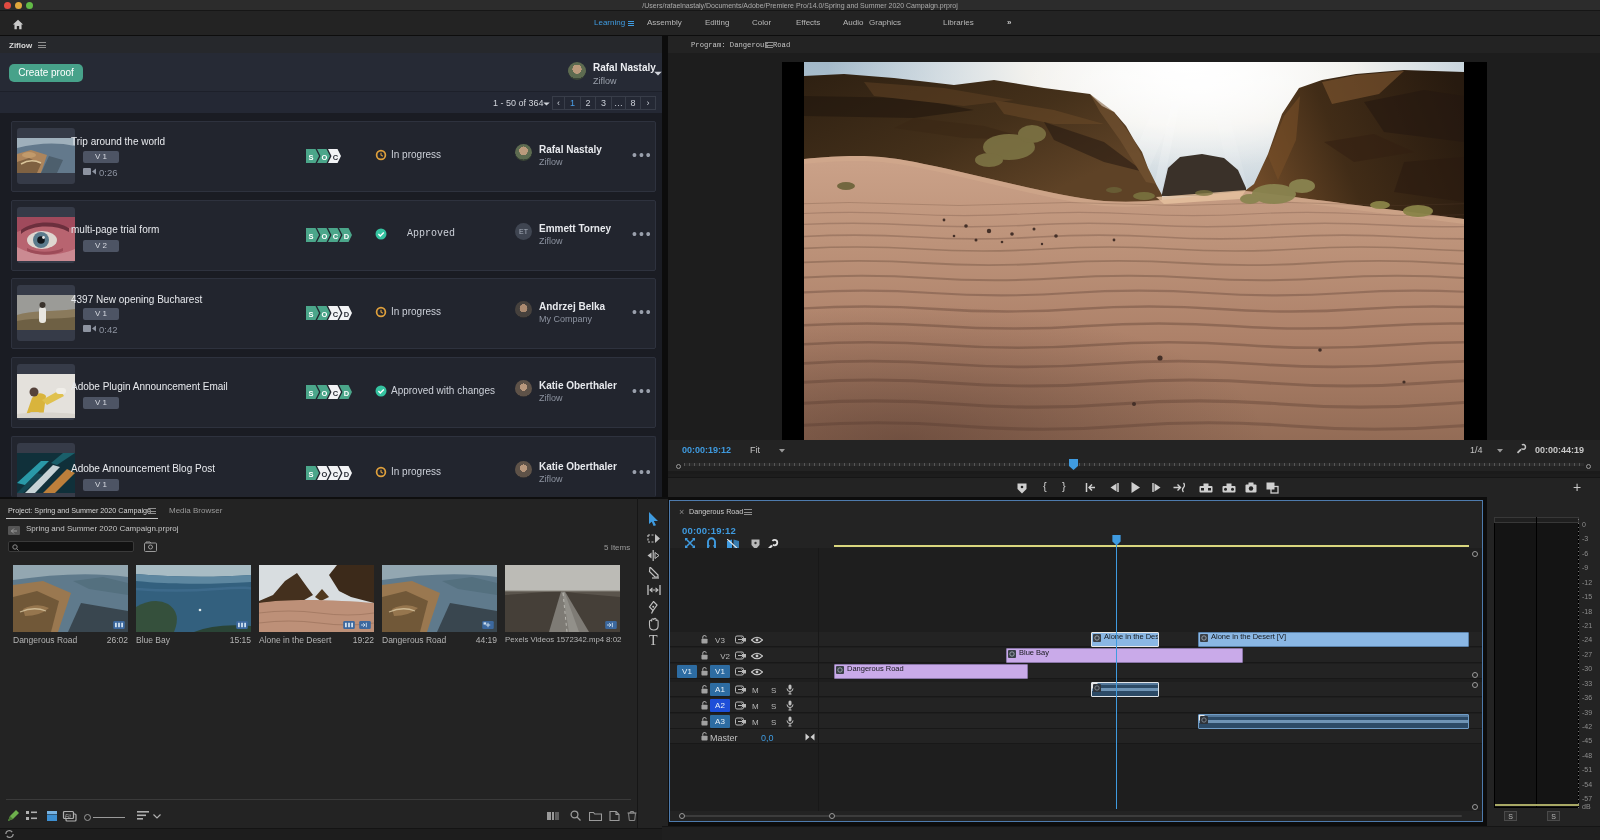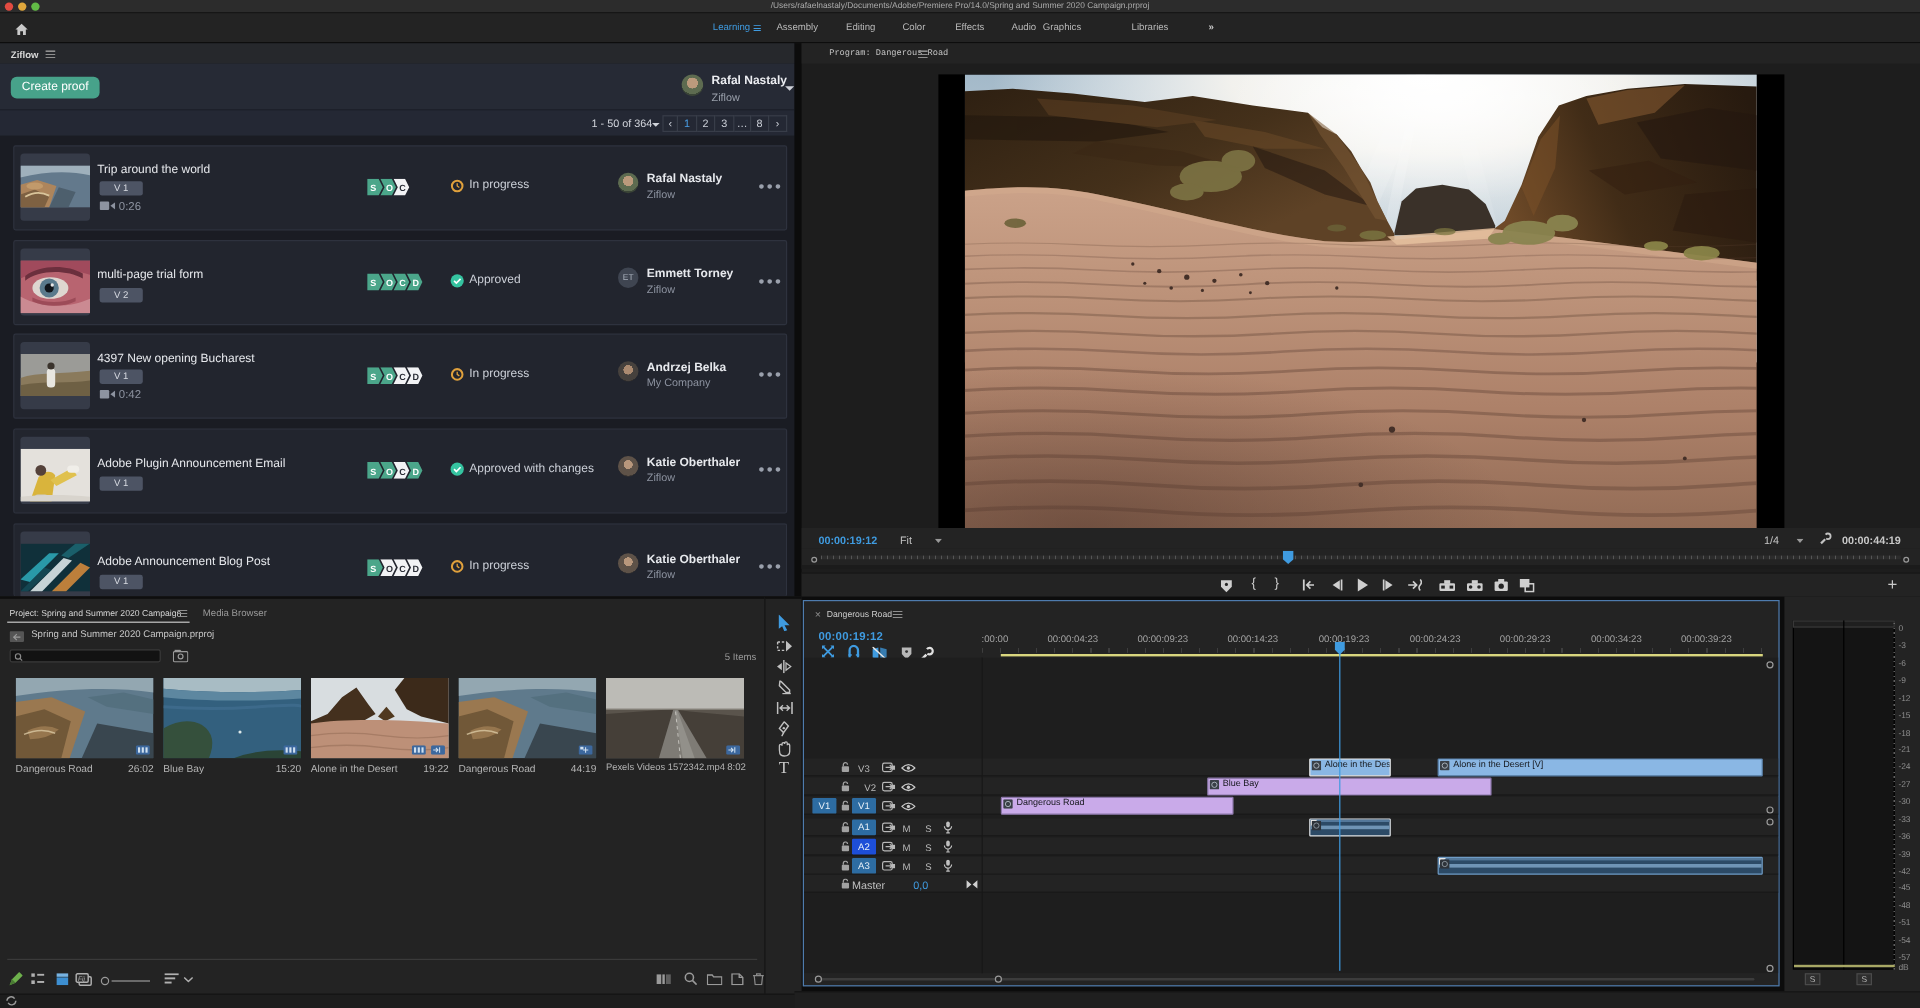--- a/index.html
+++ b/index.html
@@ -22,21 +22,21 @@
 .tabtx { position:absolute; top:5px; font-size:8px; color:#c3c3c3; white-space:nowrap; }
 .pmenu { display:inline-block; width:8px; height:7px; background:repeating-linear-gradient(180deg,#8f8f8f 0 1px,transparent 1px 2.6px); }
 
 
 #ziflow { left:0; top:36px; width:662px; height:461px; background:#1a1c23; overflow:hidden; }
 #zhead { position:absolute; left:0; top:17px; width:662px; height:38px; background:#262a35; }
 #createproof { position:absolute; left:9px; top:11px; width:74px; height:18px; background:#47a28a; border-radius:5px; color:#fff; font-size:10px; text-align:center; line-height:18px; }
 #zpag { position:absolute; left:0; top:55px; width:662px; height:22px; background:#242834; border-top:1px solid #1d202a; }
 .zrow { position:absolute; left:11px; width:645px; height:71px; background:#22252e; border:1px solid #2e323e; border-radius:2px; }
 .zthumb { position:absolute; left:5px; top:6px; width:58px; height:56px; background:#363b48; border-radius:3px; overflow:hidden; }
-.ztitle { position:absolute; left:69px; font-size:10px; color:#e7e9ed; white-space:nowrap; }
+.ztitle { position:absolute; left:59px; font-size:10px; color:#e7e9ed; white-space:nowrap; }
 .zver { position:absolute; left:71px; width:36px; height:12px; background:#4d5464; border-radius:2px; color:#d7dae1; font-size:8px; text-align:center; line-height:12px; }
 .zdur { position:absolute; left:71px; font-size:9.5px; color:#8d93a0; }
 .zstatus { position:absolute; left:379px; font-size:10px; color:#ccd0d8; white-space:nowrap; }
 .zname { position:absolute; left:527px; font-size:10px; font-weight:bold; color:#e7e9ed; white-space:nowrap; }
 .zcompany { position:absolute; left:527px; font-size:9px; color:#8d93a0; }
 .zdots { position:absolute; left:620px; font-size:14px; color:#9aa0ac; letter-spacing:2px; }
 
 
 #program { left:668px; top:36px; width:932px; height:461px; background:#1d1d1d; }
 #pmframe { position:absolute; left:114px; top:26px; width:705px; height:378px; background:#000; }
@@ -171,21 +171,21 @@
           <path d="M33 0 H42.5 L46 7 L42.5 14 H33 L36.5 7 Z" fill="#4ba68a"></path>
           <text x="5" y="10.5" font-size="7.5" font-weight="bold" fill="#fff" text-anchor="middle">S</text>
           <text x="18.5" y="10.5" font-size="7.5" font-weight="bold" fill="#fff" text-anchor="middle">O</text>
           <text x="29.5" y="10.5" font-size="7.5" font-weight="bold" fill="#fff" text-anchor="middle">C</text>
           <text x="40.5" y="10.5" font-size="7.5" font-weight="bold" fill="#fff" text-anchor="middle">D</text>
         </svg>
       <svg style="position:absolute;left:363px;top:27px;" width="12" height="12" viewBox="0 0 12 12">
           <circle cx="6" cy="6" r="5.5" fill="#35c3a0"></circle>
           <path d="M3.4 6 L5.3 7.9 L8.8 4.4" stroke="#fff" stroke-width="1.4" fill="none"></path>
         </svg>
-      <div class="zstatus" style="top:27px;left:379px;">Approved</div>
+      <div class="zstatus" style="top:27px;left:395px;font-family:Liberation Mono, monospace;">Approved</div>
       <div style="position:absolute;left:503px;top:22px;width:17px;height:17px;border-radius:50%;background:#3f4551;color:#aab1bd;font-size:7px;text-align:center;line-height:17px;">ET</div>
       <div class="zname" style="top:22px;">Emmett Torney</div>
       <div class="zcompany" style="top:35px;">Ziflow</div>
       <div class="zdots" style="top:25px;">•••</div>
     </div>
 
     <div class="zrow" style="top:242px;">
       <div class="zthumb">
           <svg style="position:absolute;left:0;top:10px;" width="58" height="35" viewBox="0 0 58 35">
             <rect width="58" height="35" fill="#9b9b97"></rect>
@@ -598,21 +598,21 @@
           <path d="M57.5 27 L64 67 L74 67 L59.5 27 Z" fill="#92908a"></path>
           <path d="M58 28 L62 67" stroke="#c8c6c0" stroke-width="0.8" stroke-dasharray="3 3"></path>
           <path d="M0 26 H115" stroke="#8a867e" stroke-width="1"></path>
         </svg>
       <svg style="position:absolute;right:3px;bottom:3px;" width="12" height="8" viewBox="0 0 13 9">
           <rect width="13" height="9" rx="1.5" fill="#3c689e"></rect>
           <path d="M2 4.5 h4 M4.5 2.5 l2 2 -2 2 M8 2 v5" stroke="#cfe0f0" stroke-width="1" fill="none"></path>
         </svg>
     </div>
     <div style="position:absolute;left:13px;top:136px;width:115px;font-size:8.5px;color:#b4b4b4;white-space:nowrap;">Dangerous Road<span style="float:right;">26:02</span></div>
-    <div style="position:absolute;left:136px;top:136px;width:115px;font-size:8.5px;color:#b4b4b4;white-space:nowrap;">Blue Bay<span style="float:right;">15:20</span></div>
+    <div style="position:absolute;left:136px;top:136px;width:115px;font-size:8.5px;color:#b4b4b4;white-space:nowrap;">Blue Bay<span style="float:right;">15:15</span></div>
     <div style="position:absolute;left:259px;top:136px;width:115px;font-size:8.5px;color:#b4b4b4;white-space:nowrap;">Alone in the Desert<span style="float:right;">19:22</span></div>
     <div style="position:absolute;left:382px;top:136px;width:115px;font-size:8.5px;color:#b4b4b4;white-space:nowrap;">Dangerous Road<span style="float:right;">44:19</span></div>
     <div style="position:absolute;left:505px;top:136px;width:118px;font-size:7.8px;color:#b4b4b4;white-space:nowrap;">Pexels Videos 1572342.mp4</div>
     <span style="position:absolute;left:606px;top:136px;font-size:8px;color:#b4b4b4;">8:02</span>
 
     <div style="position:absolute;left:6px;top:300px;width:625px;height:1px;background:#3a3a3a;"></div>
     <div style="position:absolute;left:0;top:308px;width:637px;height:23px;">
       <svg style="position:absolute;left:7px;top:3px;" width="12" height="12" viewBox="0 0 12 12">
           <path d="M1 11 L3 6 L9 0 L12 3 L6 9 Z" fill="#6db04c"></path>
           <path d="M1 11 L3 6 L6 9 Z" fill="#4a7a34"></path>
@@ -720,32 +720,20 @@
       </svg>
     <svg style="position:absolute;left:81px;top:38px;" width="9" height="11" viewBox="0 0 9 11">
         <path d="M0.5 0.5 H8.5 V6 L4.5 10.5 L0.5 6 Z" fill="#b8b8b8"></path>
         <circle cx="4.5" cy="4" r="1.2" fill="#333"></circle>
       </svg>
     <svg style="position:absolute;left:96px;top:37px;" width="13" height="13" viewBox="0 0 13 13">
         <path d="M1.8 11.8 L6 7.6" stroke="#e0e0e0" stroke-width="2.1"></path>
         <circle cx="8.6" cy="4.6" r="2.7" fill="none" stroke="#e0e0e0" stroke-width="1.8" stroke-dasharray="13 4" stroke-dashoffset="-10"></circle>
       </svg>
 
-    <div style="position:absolute;left:148px;top:19px;width:656px;height:28px;overflow:hidden;">
-      <span style="position:absolute;left:0px;top:8px;font-size:8px;color:#a2a2a2;">:00:00</span>
-      <span style="position:absolute;left:46px;top:8px;width:60px;text-align:center;font-size:8px;color:#a2a2a2;">00:00:04:23</span>
-      <span style="position:absolute;left:121px;top:8px;width:60px;text-align:center;font-size:8px;color:#a2a2a2;">00:00:09:23</span>
-      <span style="position:absolute;left:196px;top:8px;width:60px;text-align:center;font-size:8px;color:#a2a2a2;">00:00:14:23</span>
-      <span style="position:absolute;left:272px;top:8px;width:60px;text-align:center;font-size:8px;color:#a2a2a2;">00:00:19:23</span>
-      <span style="position:absolute;left:348px;top:8px;width:60px;text-align:center;font-size:8px;color:#a2a2a2;">00:00:24:23</span>
-      <span style="position:absolute;left:423px;top:8px;width:60px;text-align:center;font-size:8px;color:#a2a2a2;">00:00:29:23</span>
-      <span style="position:absolute;left:499px;top:8px;width:60px;text-align:center;font-size:8px;color:#a2a2a2;">00:00:34:23</span>
-      <span style="position:absolute;left:574px;top:8px;width:60px;text-align:center;font-size:8px;color:#a2a2a2;">00:00:39:23</span>
-      <div style="position:absolute;left:0;top:20px;width:656px;height:4px;background:repeating-linear-gradient(90deg,#3e3e3e 0 1px,transparent 1px 15.1px);"></div>
-    </div>
     <div style="position:absolute;left:164px;top:44px;width:635px;height:2px;background:#d9d67e;"></div>
 
     <div style="position:absolute;left:0px;top:47px;width:812px;height:263px;background:#1e1e1e;"></div>
 
     <div style="position:absolute;left:0px;top:131px;width:812px;height:15px;background:#232323;border-bottom:1px solid #181818;"></div>
     <div style="position:absolute;left:0px;top:147px;width:812px;height:15px;background:#232323;border-bottom:1px solid #181818;"></div>
     <div style="position:absolute;left:0px;top:163px;width:812px;height:15px;background:#232323;border-bottom:1px solid #181818;"></div>
     <div style="position:absolute;left:0px;top:181px;width:812px;height:15px;background:#232323;border-bottom:1px solid #181818;"></div>
     <div style="position:absolute;left:0px;top:197px;width:812px;height:15px;background:#232323;border-bottom:1px solid #181818;"></div>
     <div style="position:absolute;left:0px;top:213px;width:812px;height:15px;background:#232323;border-bottom:1px solid #181818;"></div>

